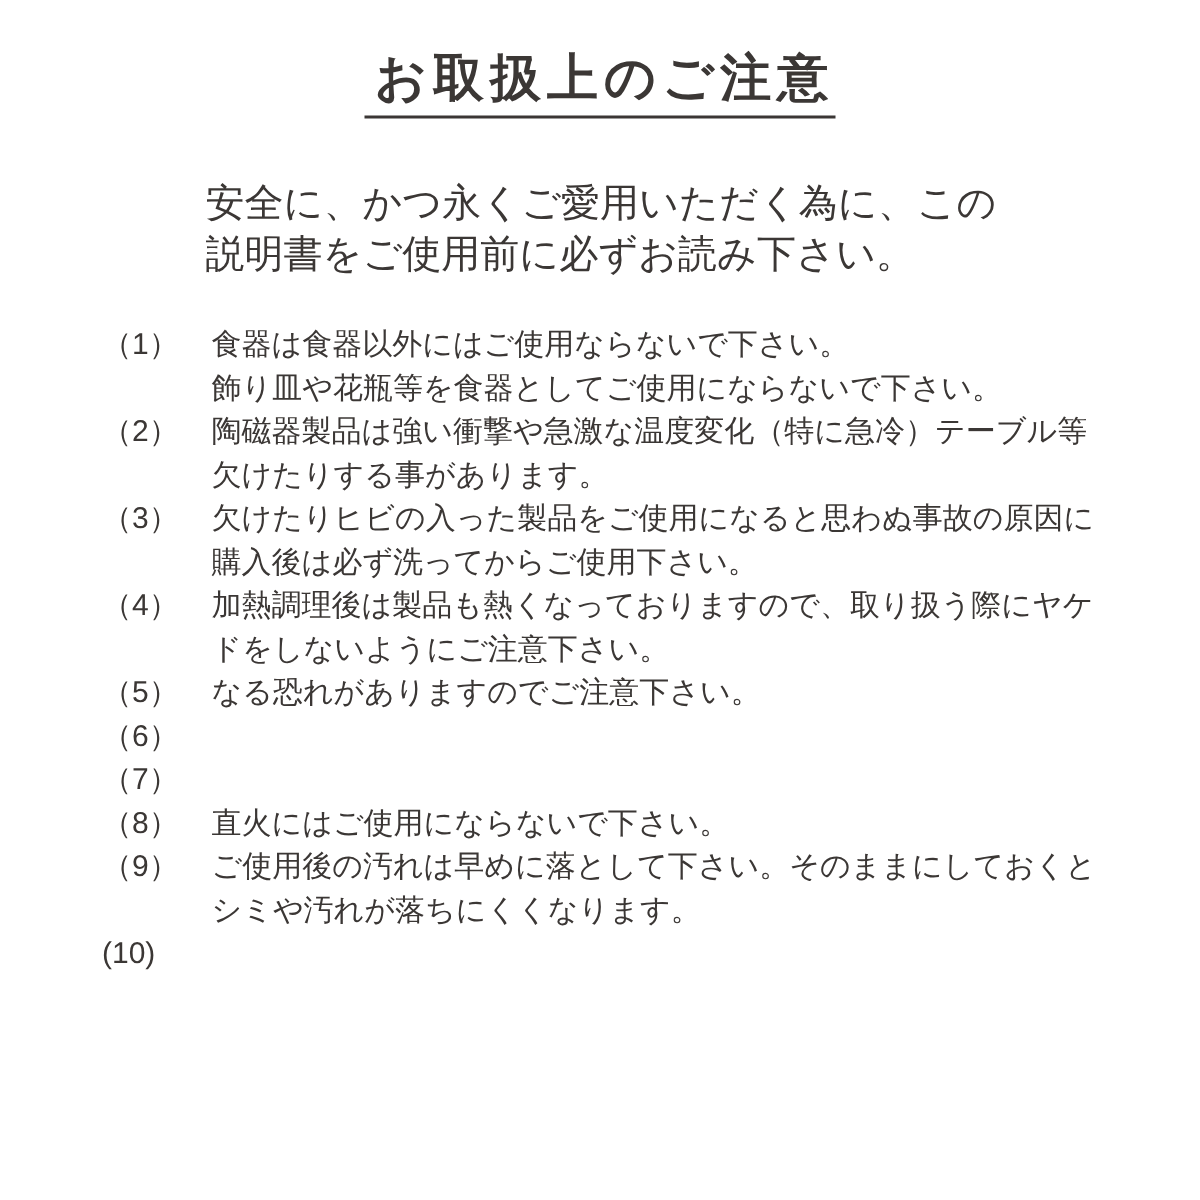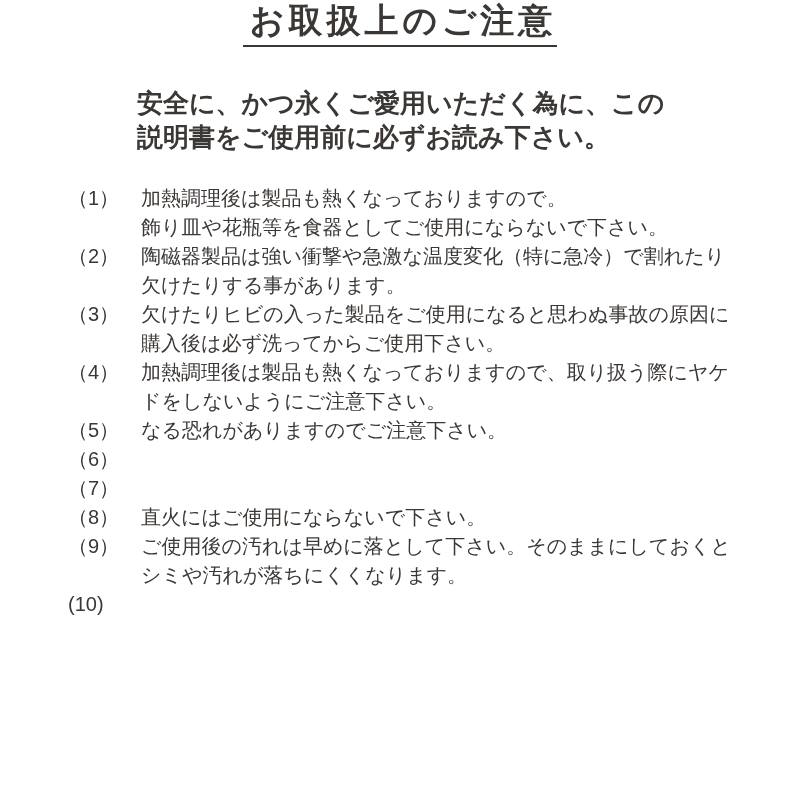--- a/index.html
+++ b/index.html
@@ -16,37 +16,37 @@
   }
   .page {
     width: 800px;
     height: 800px;
     box-sizing: border-box;
     background: #ffffff;
   }
   .title-wrap {
     text-align: center;
     margin: 0;
-    padding-top: 0;
+    padding-top: 32px;
   }
   .title-text {
     display: inline-block;
     font-size: 34px;
     line-height: 40px;
     font-weight: 600;
     letter-spacing: 4px;
     padding: 0 1px 5px 7px;
     border-bottom: 2px solid #3b3735;
   }
   .subtitle {
     margin: 39px 0 0 137px;
     width: 560px;
     font-size: 26px;
     line-height: 34px;
-    font-weight: 700;
+    font-weight: 400;
     white-space: pre-line;
   }
   .notes {
     list-style: none;
     margin: 30px 0 0 0;
     padding: 0 0 0 68px;
   }
   .note-item {
     display: flex;
     align-items: flex-start;
@@ -70,26 +70,26 @@
 <div class="page">
 
   <h1 class="title-wrap"><span class="title-text">お取扱上のご注意</span></h1>
 
   <p class="subtitle">安全に、かつ永くご愛用いただく為に、この
 説明書をご使用前に必ずお読み下さい。</p>
 
   <ol class="notes">
     <li class="note-item">
       <span class="note-num">（1）</span>
-      <span class="note-text">加熱調理後は製品も熱くなっておりますので。
+      <span class="note-text">食器は食器以外にはご使用ならないで下さい。
 飾り皿や花瓶等を食器としてご使用にならないで下さい。</span>
     </li>
     <li class="note-item">
       <span class="note-num">（2）</span>
-      <span class="note-text">陶磁器製品は強い衝撃や急激な温度変化（特に急冷）で割れたり
+      <span class="note-text">陶磁器製品は強い衝撃や急激な温度変化（特に急冷）テーブル等
 欠けたりする事があります。</span>
     </li>
     <li class="note-item">
       <span class="note-num">（3）</span>
       <span class="note-text">欠けたりヒビの入った製品をご使用になると思わぬ事故の原因に
 購入後は必ず洗ってからご使用下さい。</span>
     </li>
     <li class="note-item">
       <span class="note-num">（4）</span>
       <span class="note-text">加熱調理後は製品も熱くなっておりますので、取り扱う際にヤケ

